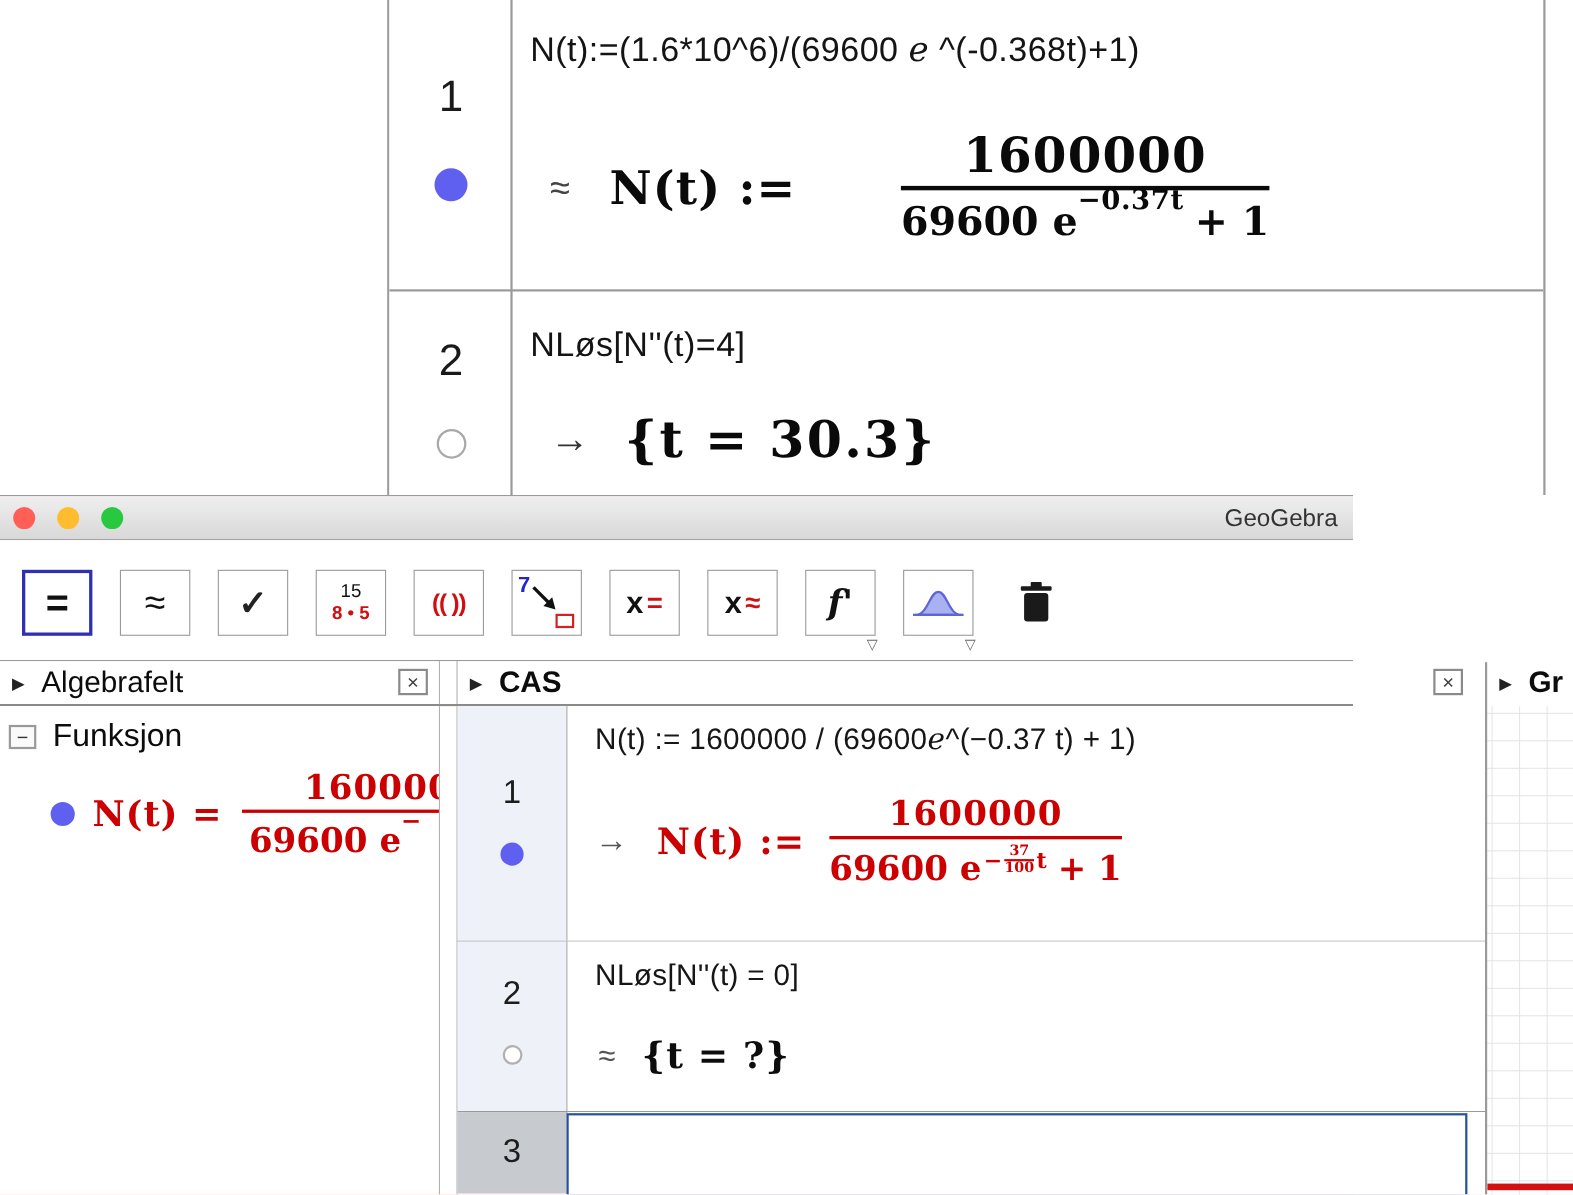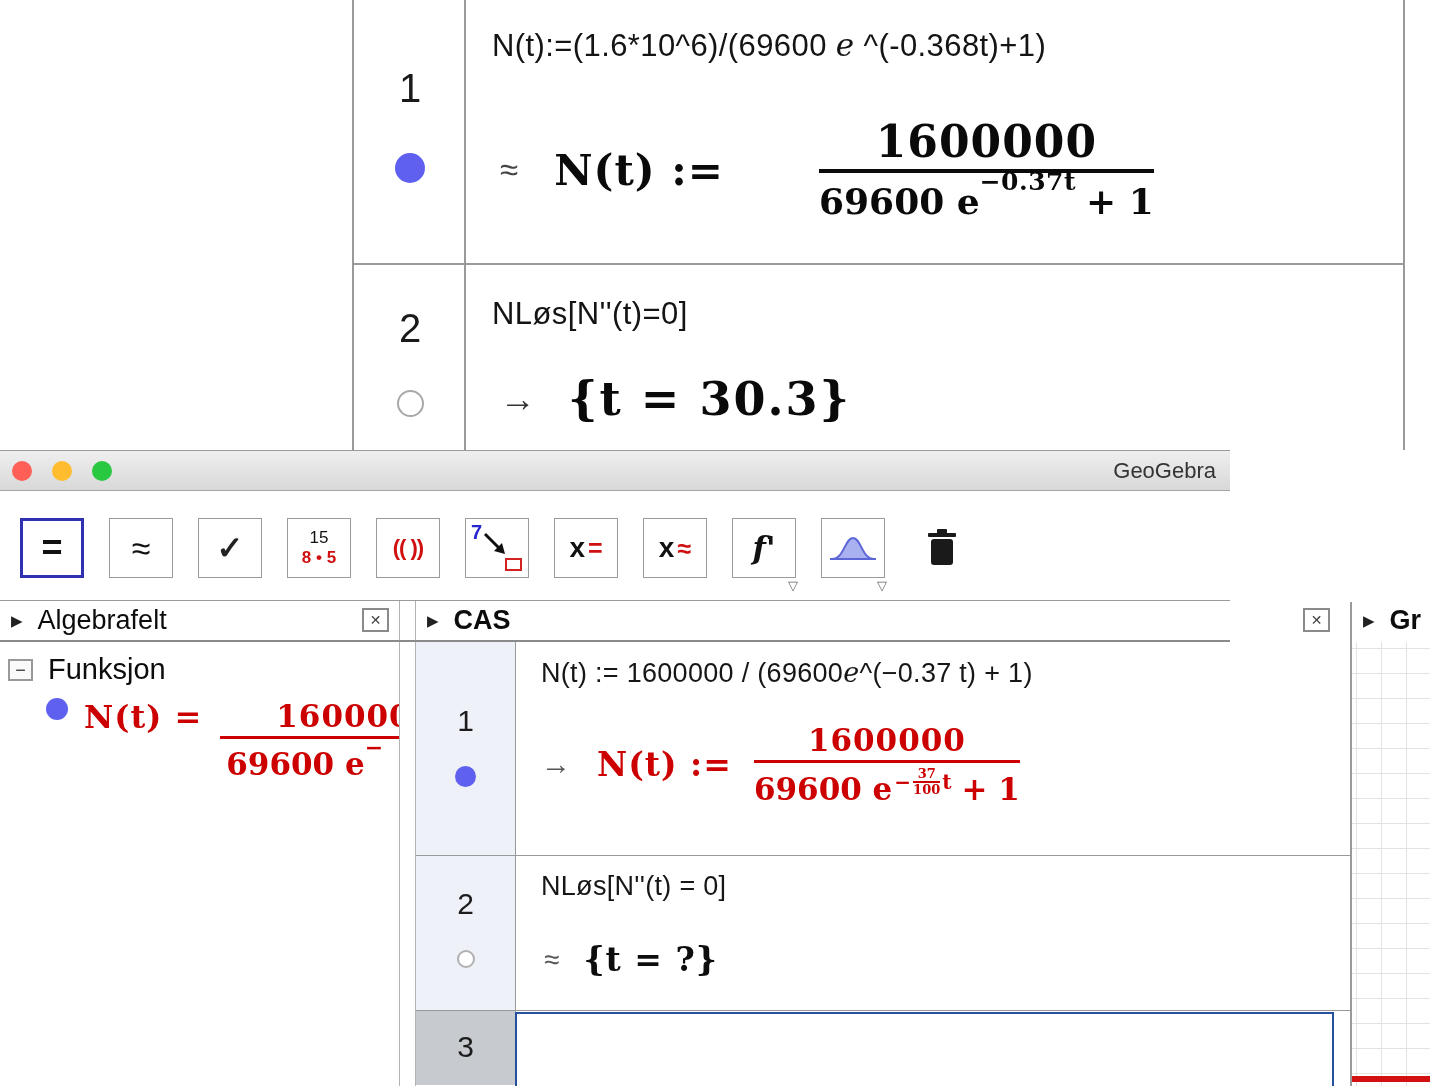--- a/index.html
+++ b/index.html
@@ -11,21 +11,21 @@
   #top-preview { position:absolute; left:0; top:0; width:1430px; height:450px; background:#fff; }
   #tp-table { position:absolute; left:352px; top:0; width:1053px; height:450px;
               border-left:2px solid #9a9a9a; border-right:2px solid #9a9a9a; }
   #tp-numcol { position:absolute; left:0; top:0; width:112px; height:450px; border-right:2px solid #9a9a9a; background:#fff; }
   #tp-divider { position:absolute; left:0; right:0; top:263px; height:2px; background:#9a9a9a; }
   .tp-num { position:absolute; left:0; width:112px; text-align:center; font-size:40px; color:#1a1a1a; }
   #tp-n1 { top:66px; }
   #tp-n2 { top:306px; }
   .tp-dot-filled { position:absolute; left:41px; top:153px; width:30px; height:30px; border-radius:50%; background:#5f5ff0; }
   .tp-dot-empty  { position:absolute; left:43px; top:390px; width:27px; height:27px; border-radius:50%; background:#fff; border:2px solid #a8a8a8; }
-  .tp-input { position:absolute; left:138px; font-size:31px; color:#141414; letter-spacing:.4px; white-space:nowrap; }
+  .tp-input { position:absolute; left:128px; font-size:31px; color:#141414; letter-spacing:.4px; white-space:nowrap; }
   #tp-r1-input { top:27px; }
   #tp-r2-input { top:296px; }
   .ital { font-style:italic; font-family:"DejaVu Serif", serif; }
   #tp-r1-output { position:absolute; left:146px; top:118px; display:flex; align-items:center; }
   .tp-approx { font-size:33px; color:#444; margin-right:36px; }
   .mathbold { font-family:"DejaVu Serif", serif; font-weight:bold; color:#0a0a0a; }
   .tp-lhs { font-size:42px; letter-spacing:1px; }
   .frac { display:inline-flex; flex-direction:column; align-items:center; }
   .frac .bar { align-self:stretch; }
   .frac.big { margin-left:95px; }
@@ -84,21 +84,21 @@
 
   #content { position:relative; height:445px; background:#fff; }
 
   
   #algebra-panel { position:absolute; left:0; top:0; width:400px; height:445px; border-right:1px solid #b2b2b2;
                    overflow:hidden; background:#fff; }
   #alg-collapse { position:absolute; left:8px; top:17px; width:25px; height:22px; border:2px solid #999;
                   background:#fafafa; display:flex; align-items:center; justify-content:center;
                   font-size:18px; color:#333; }
   #alg-section { position:absolute; left:48px; top:11px; font-size:29px; color:#0c0c0c; }
-  #alg-item { position:absolute; left:46px; top:56px; display:flex; align-items:flex-start; }
+  #alg-item { position:absolute; left:46px; top:56px; display:flex; align-items:center; }
   .alg-dot { width:22px; height:22px; border-radius:50%; background:#5f5ff0; margin-right:16px; flex-shrink:0; }
   .red-math { color:#cc0000; font-family:"DejaVu Serif", serif; font-weight:bold; }
   .alg-lhs { font-size:32px; letter-spacing:1px; margin-right:18px; white-space:nowrap; }
   .frac.alg { width:270px; }
   .frac.alg .num { font:bold 31px "DejaVu Serif", serif; color:#cc0000; letter-spacing:1px; }
   .frac.alg .bar { height:3px; background:#cc0000; margin:2px 0 4px; }
   .frac.alg .den { font:bold 31px "DejaVu Serif", serif; color:#cc0000; align-self:flex-start; padding-left:6px; white-space:nowrap; }
   .frac.alg .den sup { font-size:22px; position:relative; top:-9px; }
 
   
@@ -163,21 +163,21 @@
       <div id="tp-r1-output">
         <span class="tp-approx">≈</span>
         <span class="tp-lhs mathbold">N(t) :=</span>
         <div class="frac big">
           <div class="num">1600000</div>
           <div class="bar"></div>
           <div class="den"><span>69600 e</span><sup>−0.37t</sup><span class="plus">+ 1</span></div>
         </div>
       </div>
 
-      <div id="tp-r2-input" class="tp-input">NLøs[N''(t)=0]</div>
+      <div id="tp-r2-input" class="tp-input">NLøs[N''(t)=4]</div>
 
       <div id="tp-r2-output">
         <span class="tp-arrow">→</span>
         <span class="tp-result">{t = 30.3}</span>
       </div>
     </div>
   </section>
 
   <section id="ggb">
 

